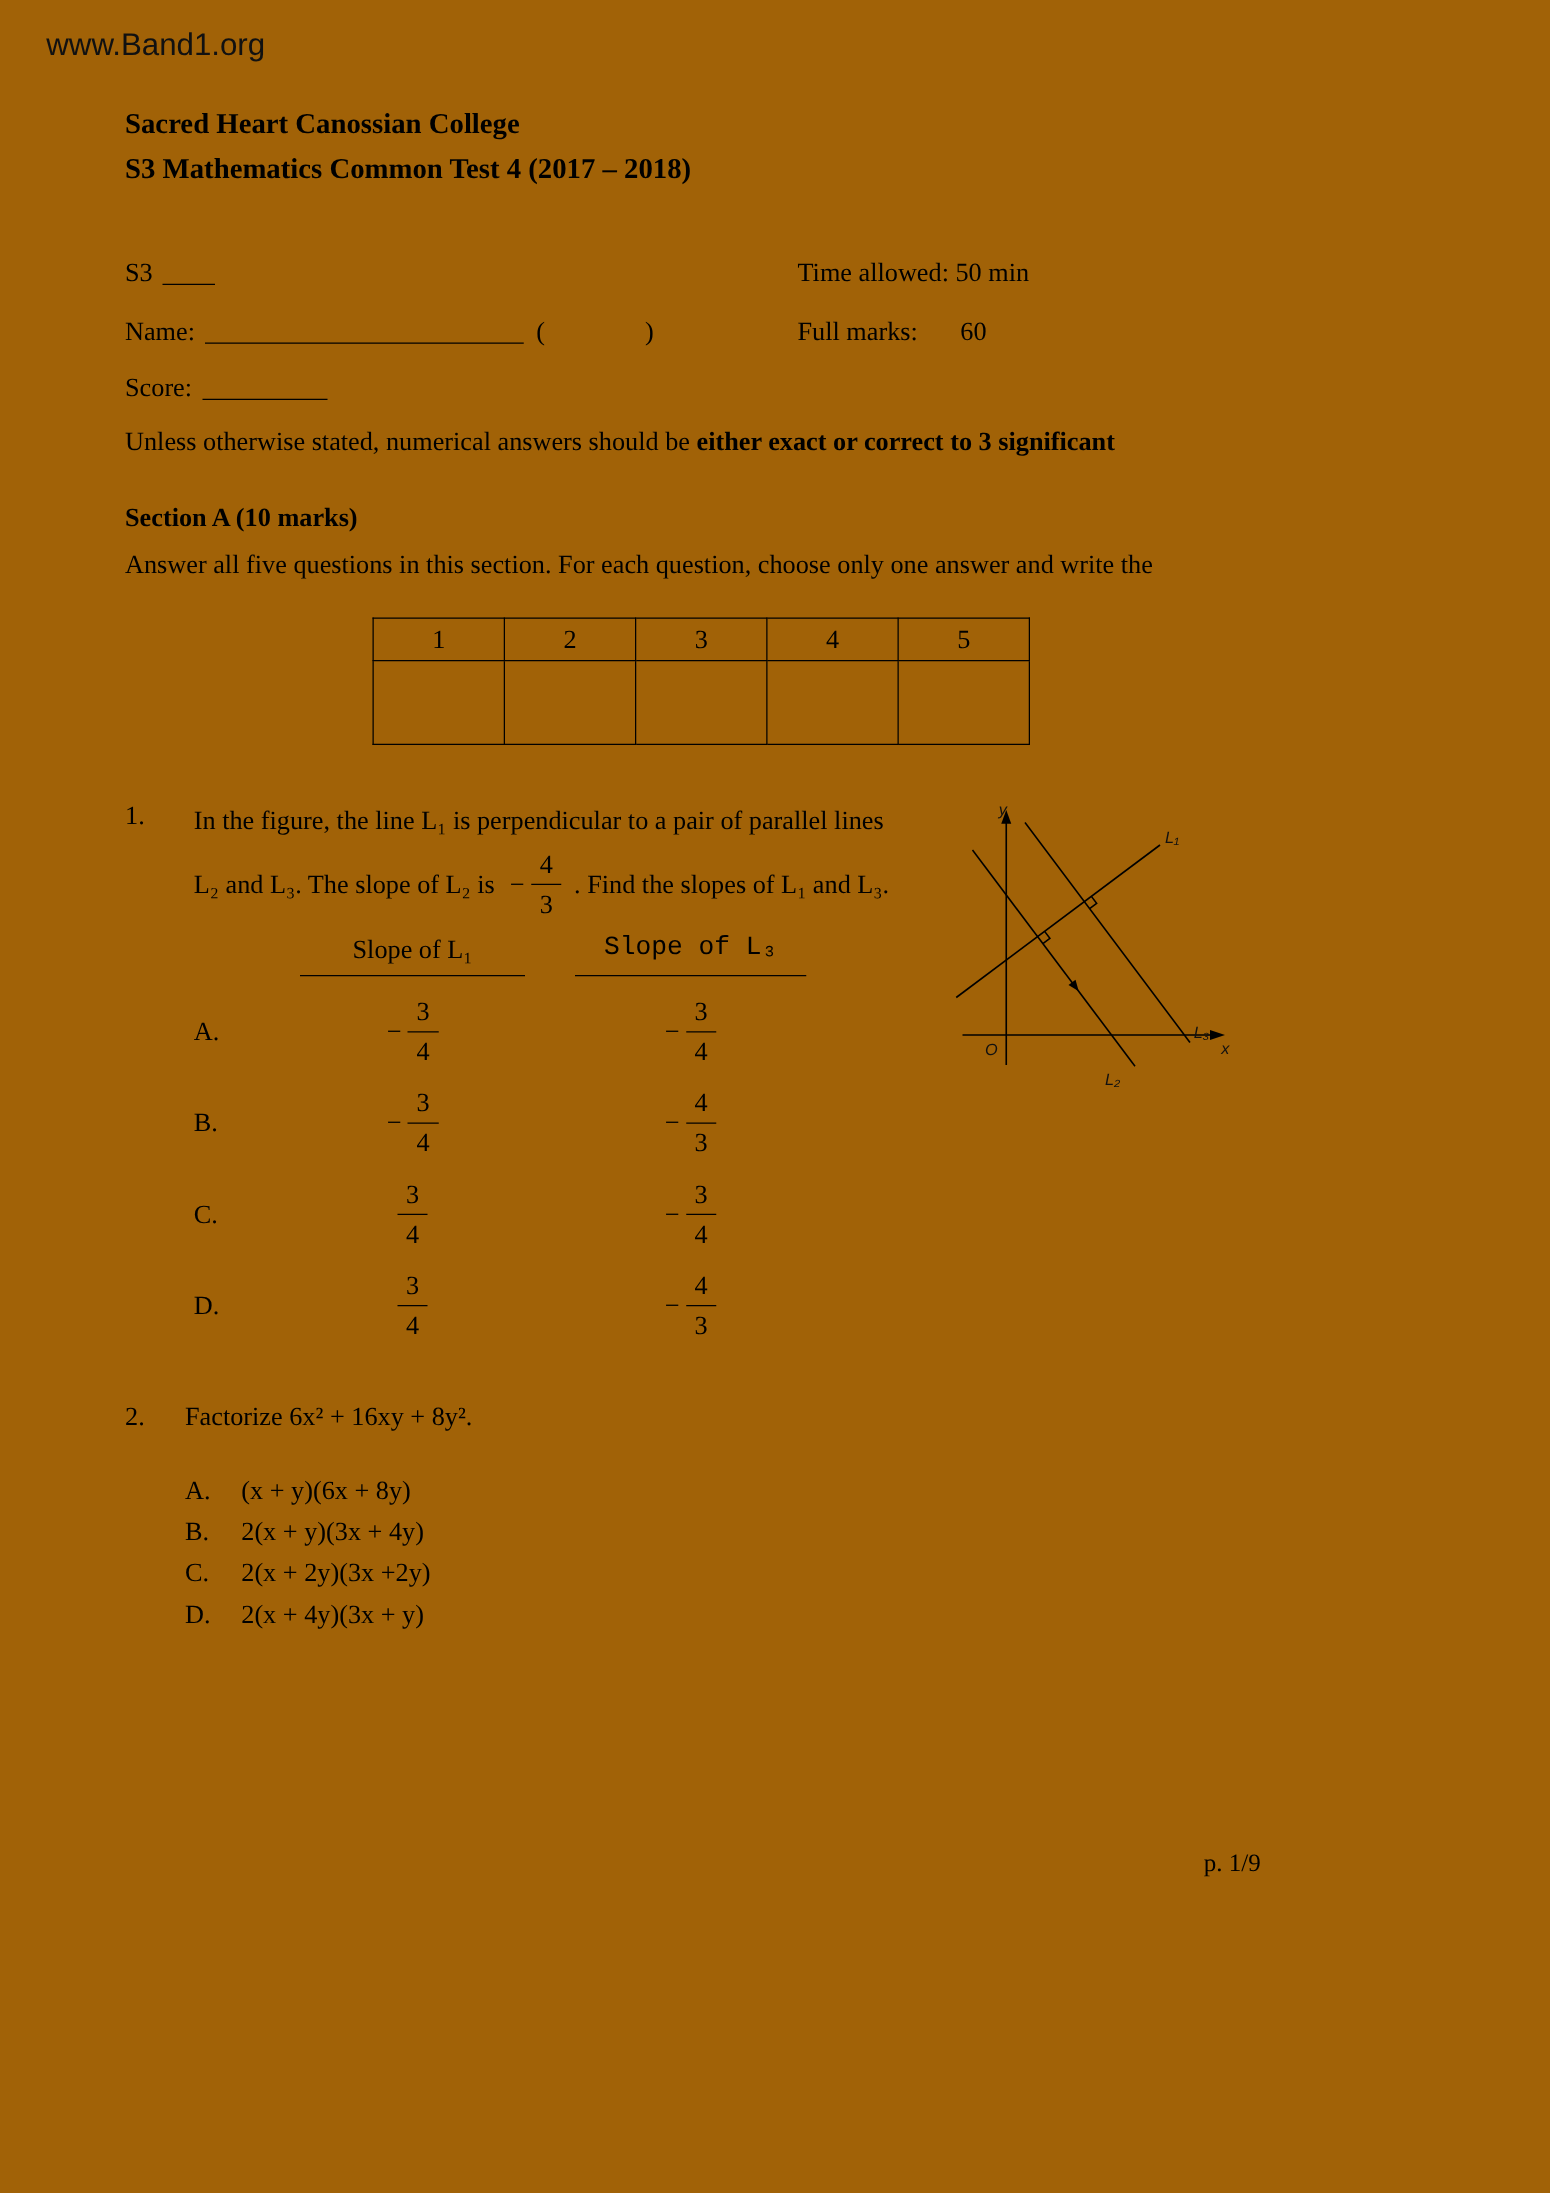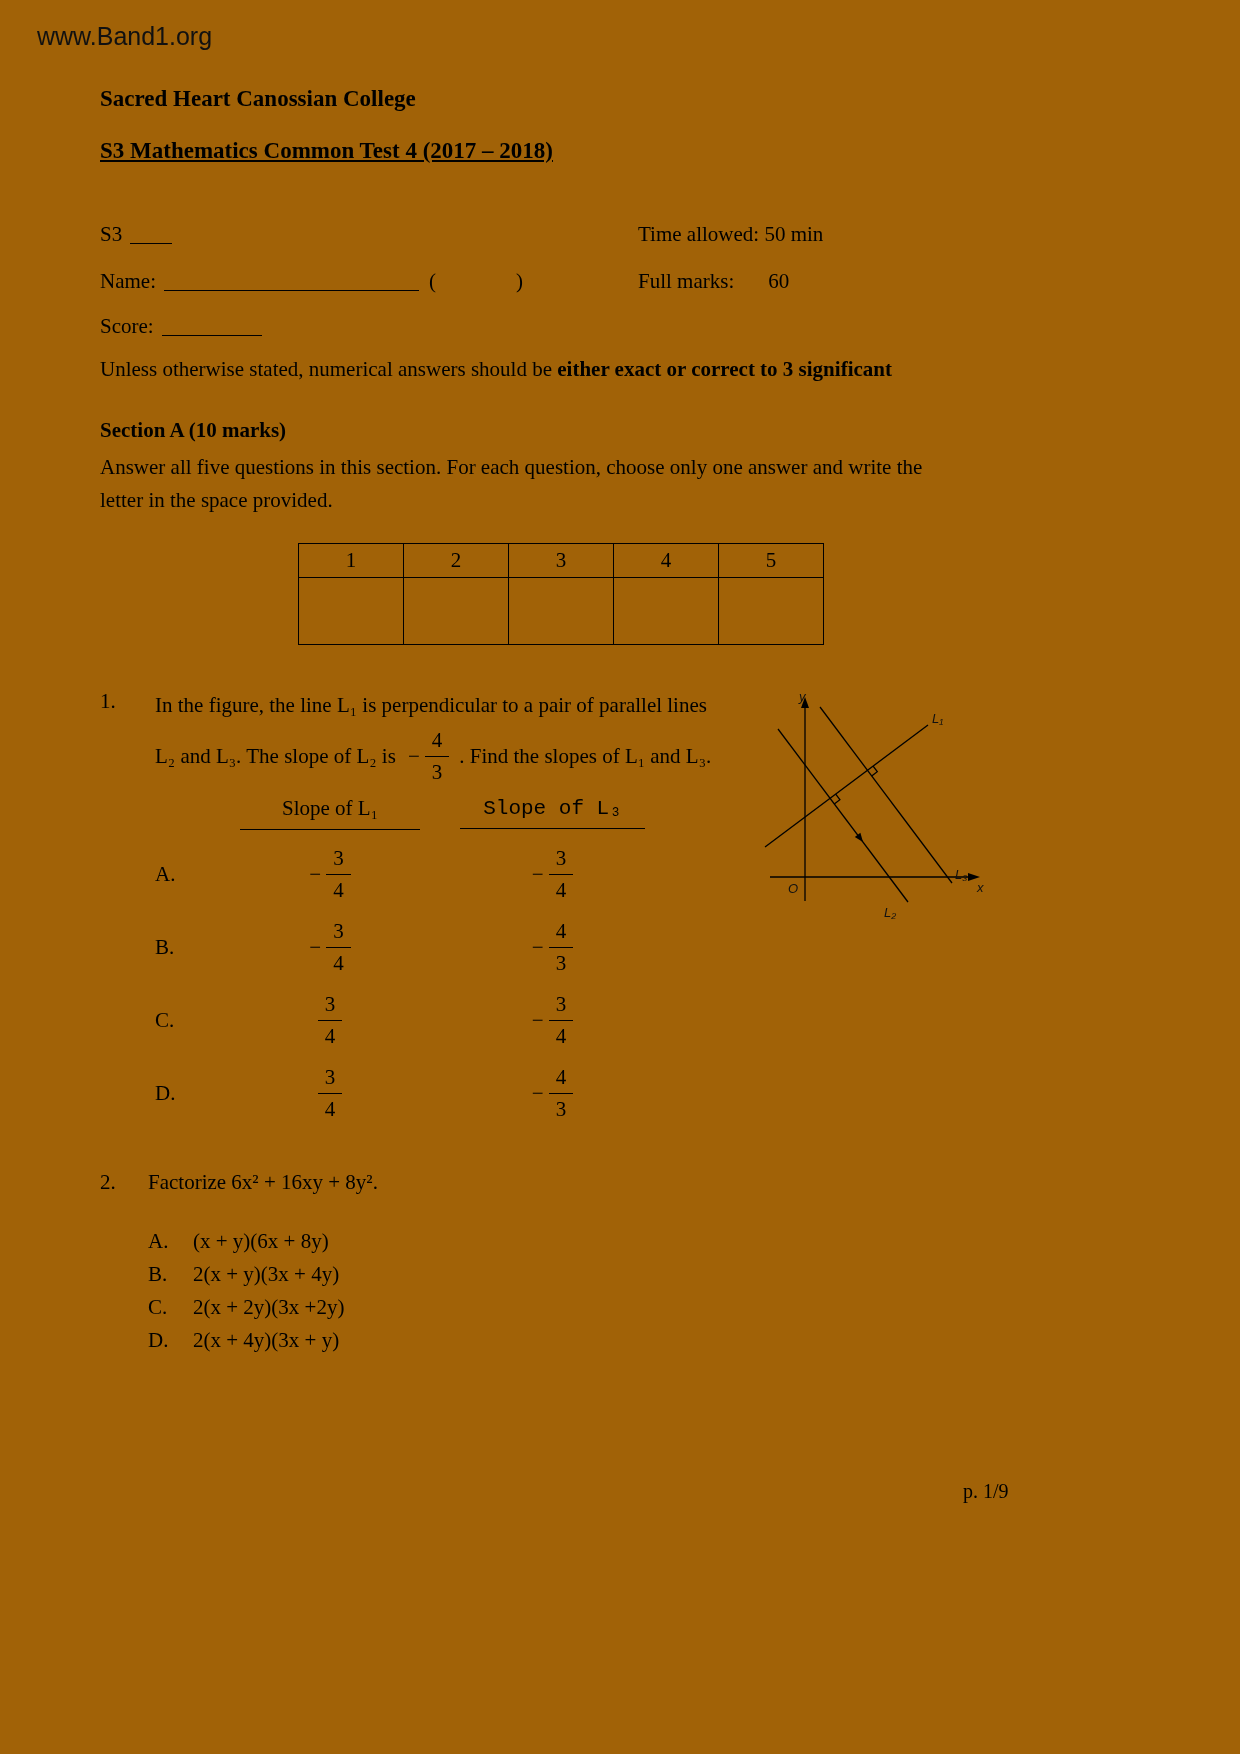--- a/index.html
+++ b/index.html
@@ -27,21 +27,21 @@
     width: 1040px;
     font-size: 21px;
   }
   .title, .subtitle {
     text-align: left;
     font-weight: bold;
     font-size: 23px;
     line-height: 30px;
   }
   .title { margin-top: 84px; }
-  .subtitle { margin-top: 22px; text-decoration: underline; }
+  .subtitle { margin-top: 6px; }
 
   .info-row { display: flex; margin-top: 22px; align-items: baseline; }
   .row1 { margin-top: 56px; align-items: flex-end; }
   .row3 { margin-top: 20px; }
   .info-left { flex: 0 0 538px; }
   .blank {
     display: inline-block;
     border-bottom: 1.6px solid #000;
     height: 20px;
     vertical-align: -3px;
@@ -71,21 +71,21 @@
   .q1-line2 { display: flex; align-items: center; margin-top: 4px; min-height: 60px; }
 
   .frac { display: inline-flex; align-items: center; }
   .q1-line2 .frac { margin: 0 10px 0 12px; }
   .frac .sign { margin-right: 5px; }
   .frac .sign:empty { margin-right: 0; }
   .frac .stack { display: inline-block; text-align: center; }
   .frac .num { display: block; padding: 0 7px 3px; border-bottom: 1.6px solid #000; }
   .frac .den { display: block; padding-top: 3px; }
 
-  .q1-headers { display: flex; margin-top: 10px; align-items: center; }
+  .q1-headers { display: flex; margin-top: 10px; }
   .col-head {
     display: inline-block;
     text-align: center;
     border-bottom: 1.6px solid #000;
     padding-bottom: 8px;
   }
   .col-head.col1 { margin-left: 85px; width: 180px; }
   .col-head.col2 { margin-left: 40px; width: 185px; font-family: Liberation Mono, monospace; }
 
   .q1-option { display: flex; align-items: center; margin-top: 16px; }
@@ -146,21 +146,20 @@
     </div>
 
     <div class="intro">
       <div><span>Unless otherwise stated, numerical answers should be </span><b>either exact or correct to 3 significant</b></div>
     </div>
 
     <div class="section-heading">Section A (10 marks)</div>
 
     <div class="section-instructions">
       <div>Answer all five questions in this section. For each question, choose only one answer and write the</div>
-      <div>letter in the space provided.</div>
     </div>
 
     <table class="answer-grid">
       <tbody>
           <tr class="grid-head">
         <td>1</td>
         <td>2</td>
         <td>3</td>
         <td>4</td>
         <td>5</td>

